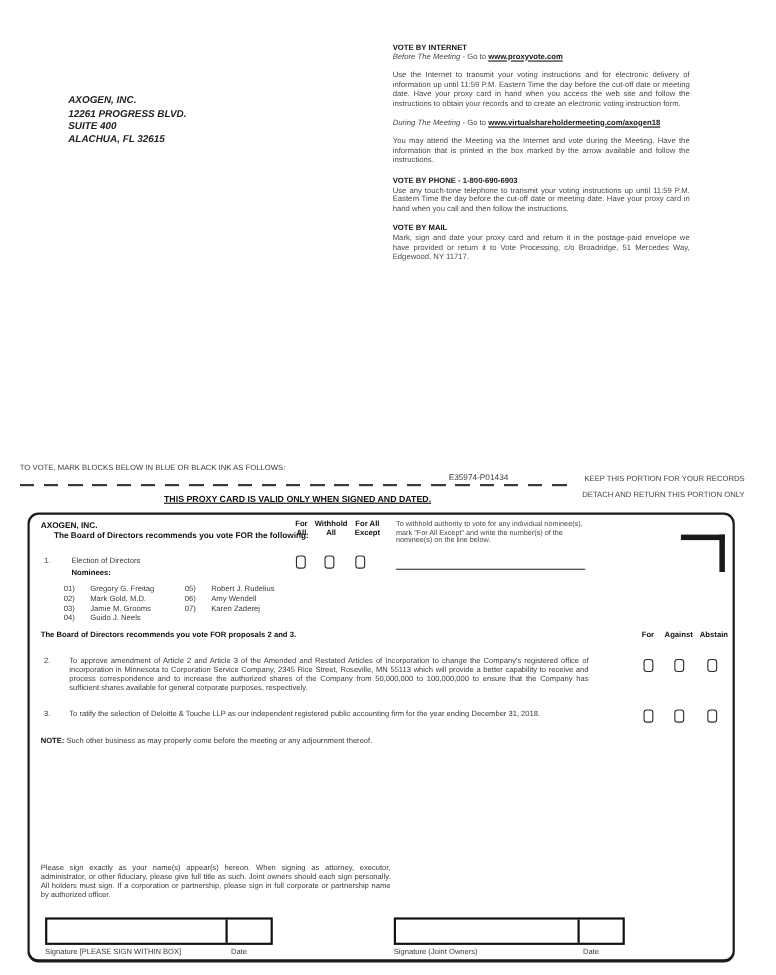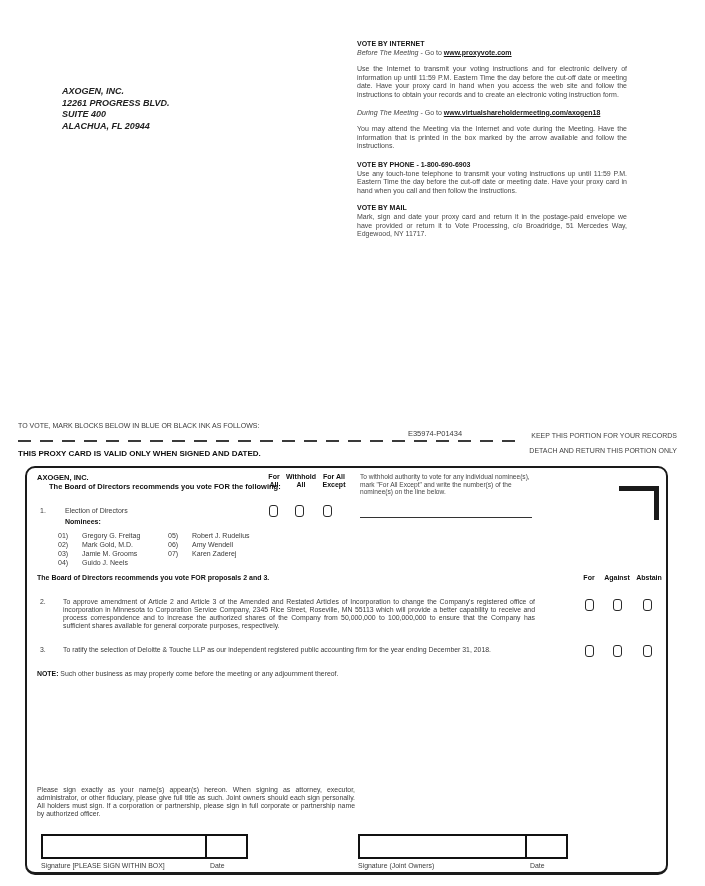--- a/index.html
+++ b/index.html
@@ -19,22 +19,22 @@
   .it { font-style:italic; }
   .link { font-weight:bold; text-decoration:underline; color:#161616; cursor:pointer; }
   .mt8 { margin-top:8px; } .mt9 { margin-top:9px; } .mt10 { margin-top:10px; }
   
   .mark-line { position:absolute; left:18px; top:422px; font-size:7px; color:#3a3a3a; }
   .control-code { position:absolute; left:380px; top:429px; width:110px; text-align:center;
                   font-size:7.5px; color:#3a3a3a; }
   .dash-line { position:absolute; left:18px; top:440px; width:505px; height:2px;
                background:repeating-linear-gradient(90deg,#3a3a3a 0 13px,transparent 13px 22px); }
   .keep   { position:absolute; right:28px; top:432px; font-size:7px; color:#3f3f3f; }
-  .valid  { position:absolute; left:18px; top:449px; width:505px; text-align:left;
-            font-weight:bold; font-size:8px; color:#101010; }
+  .valid  { position:absolute; left:18px; top:449px; width:505px; text-align:center;
+            font-weight:bold; font-size:8px; color:#101010;text-decoration:underline; }
   .detach { position:absolute; right:28px; top:447px; font-size:7px; color:#3f3f3f; }
   
   .card { position:absolute; left:25px; top:466px; width:643px; height:409px;
           border:2px solid #1a1a1a; border-bottom-width:3px; border-radius:10px; background:#fff; }
   .c-company { position:absolute; left:10px; top:5px; font-weight:bold; font-size:7.5px; color:#101010; }
   .c-rec1 { position:absolute; left:22px; top:15px; width:238px; font-weight:bold;
             font-size:7.5px; line-height:8.8px; color:#101010; }
   .colhead { position:absolute; top:5px; text-align:center; font-weight:bold;
              font-size:7px; line-height:8px; color:#101010; }
   .h-forall { left:230px; width:34px; }
@@ -77,21 +77,21 @@
 </style>
 </head>
 <body>
 
 <div class="page">
 
   <div class="sender">
     <div>AXOGEN, INC.</div>
     <div>12261 PROGRESS BLVD.</div>
     <div>SUITE 400</div>
-    <div>ALACHUA, FL 20944</div>
+    <div>ALACHUA, FL 32615</div>
   </div>
 
   <div class="vote-col">
     <div class="vi-heading">VOTE BY INTERNET</div>
     <div class="vi-line">
       <span class="it">Before The Meeting</span><span> - Go to </span><span class="link">www.proxyvote.com</span>
     </div>
     <div class="mt8">Use the Internet to transmit your voting instructions and for electronic delivery of information up until 11:59 P.M. Eastern Time the day before the cut-off date or meeting date. Have your proxy card in hand when you access the web site and follow the instructions to obtain your records and to create an electronic voting instruction form.</div>
     <div class="vi-line mt9">
       <span class="it">During The Meeting</span><span> - Go to </span><span class="link">www.virtualshareholdermeeting.com/axogen18</span>

